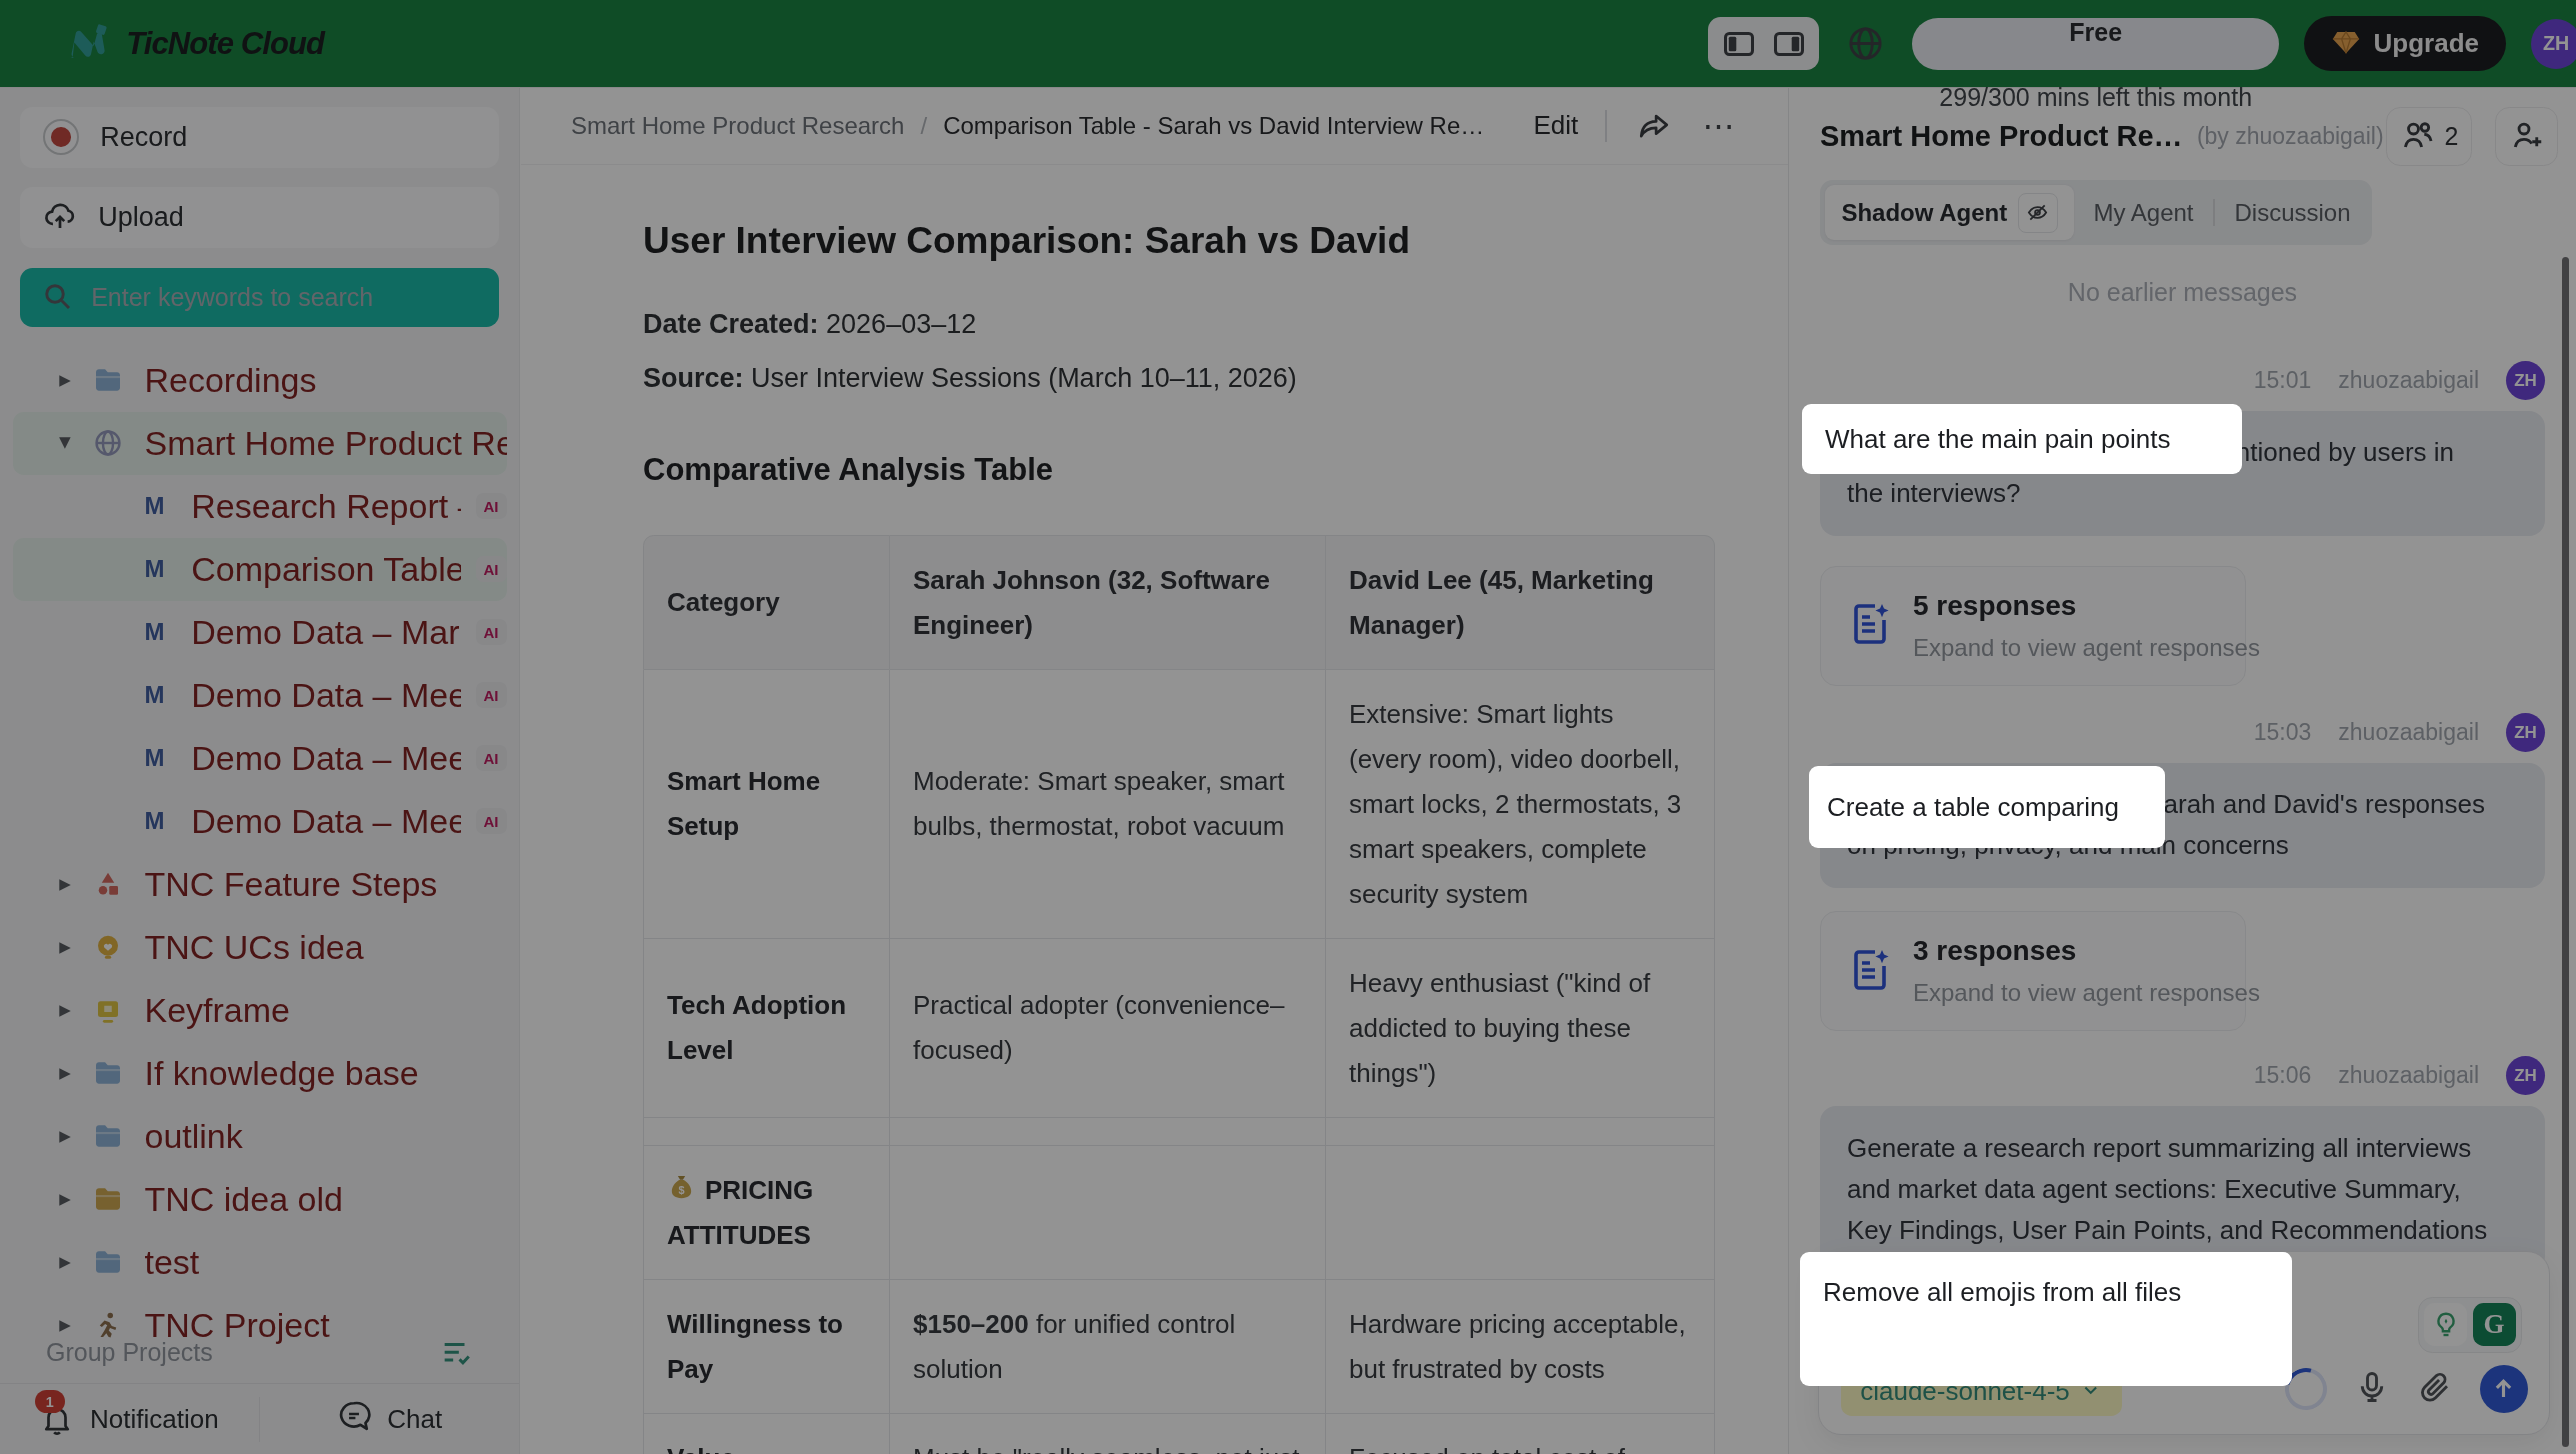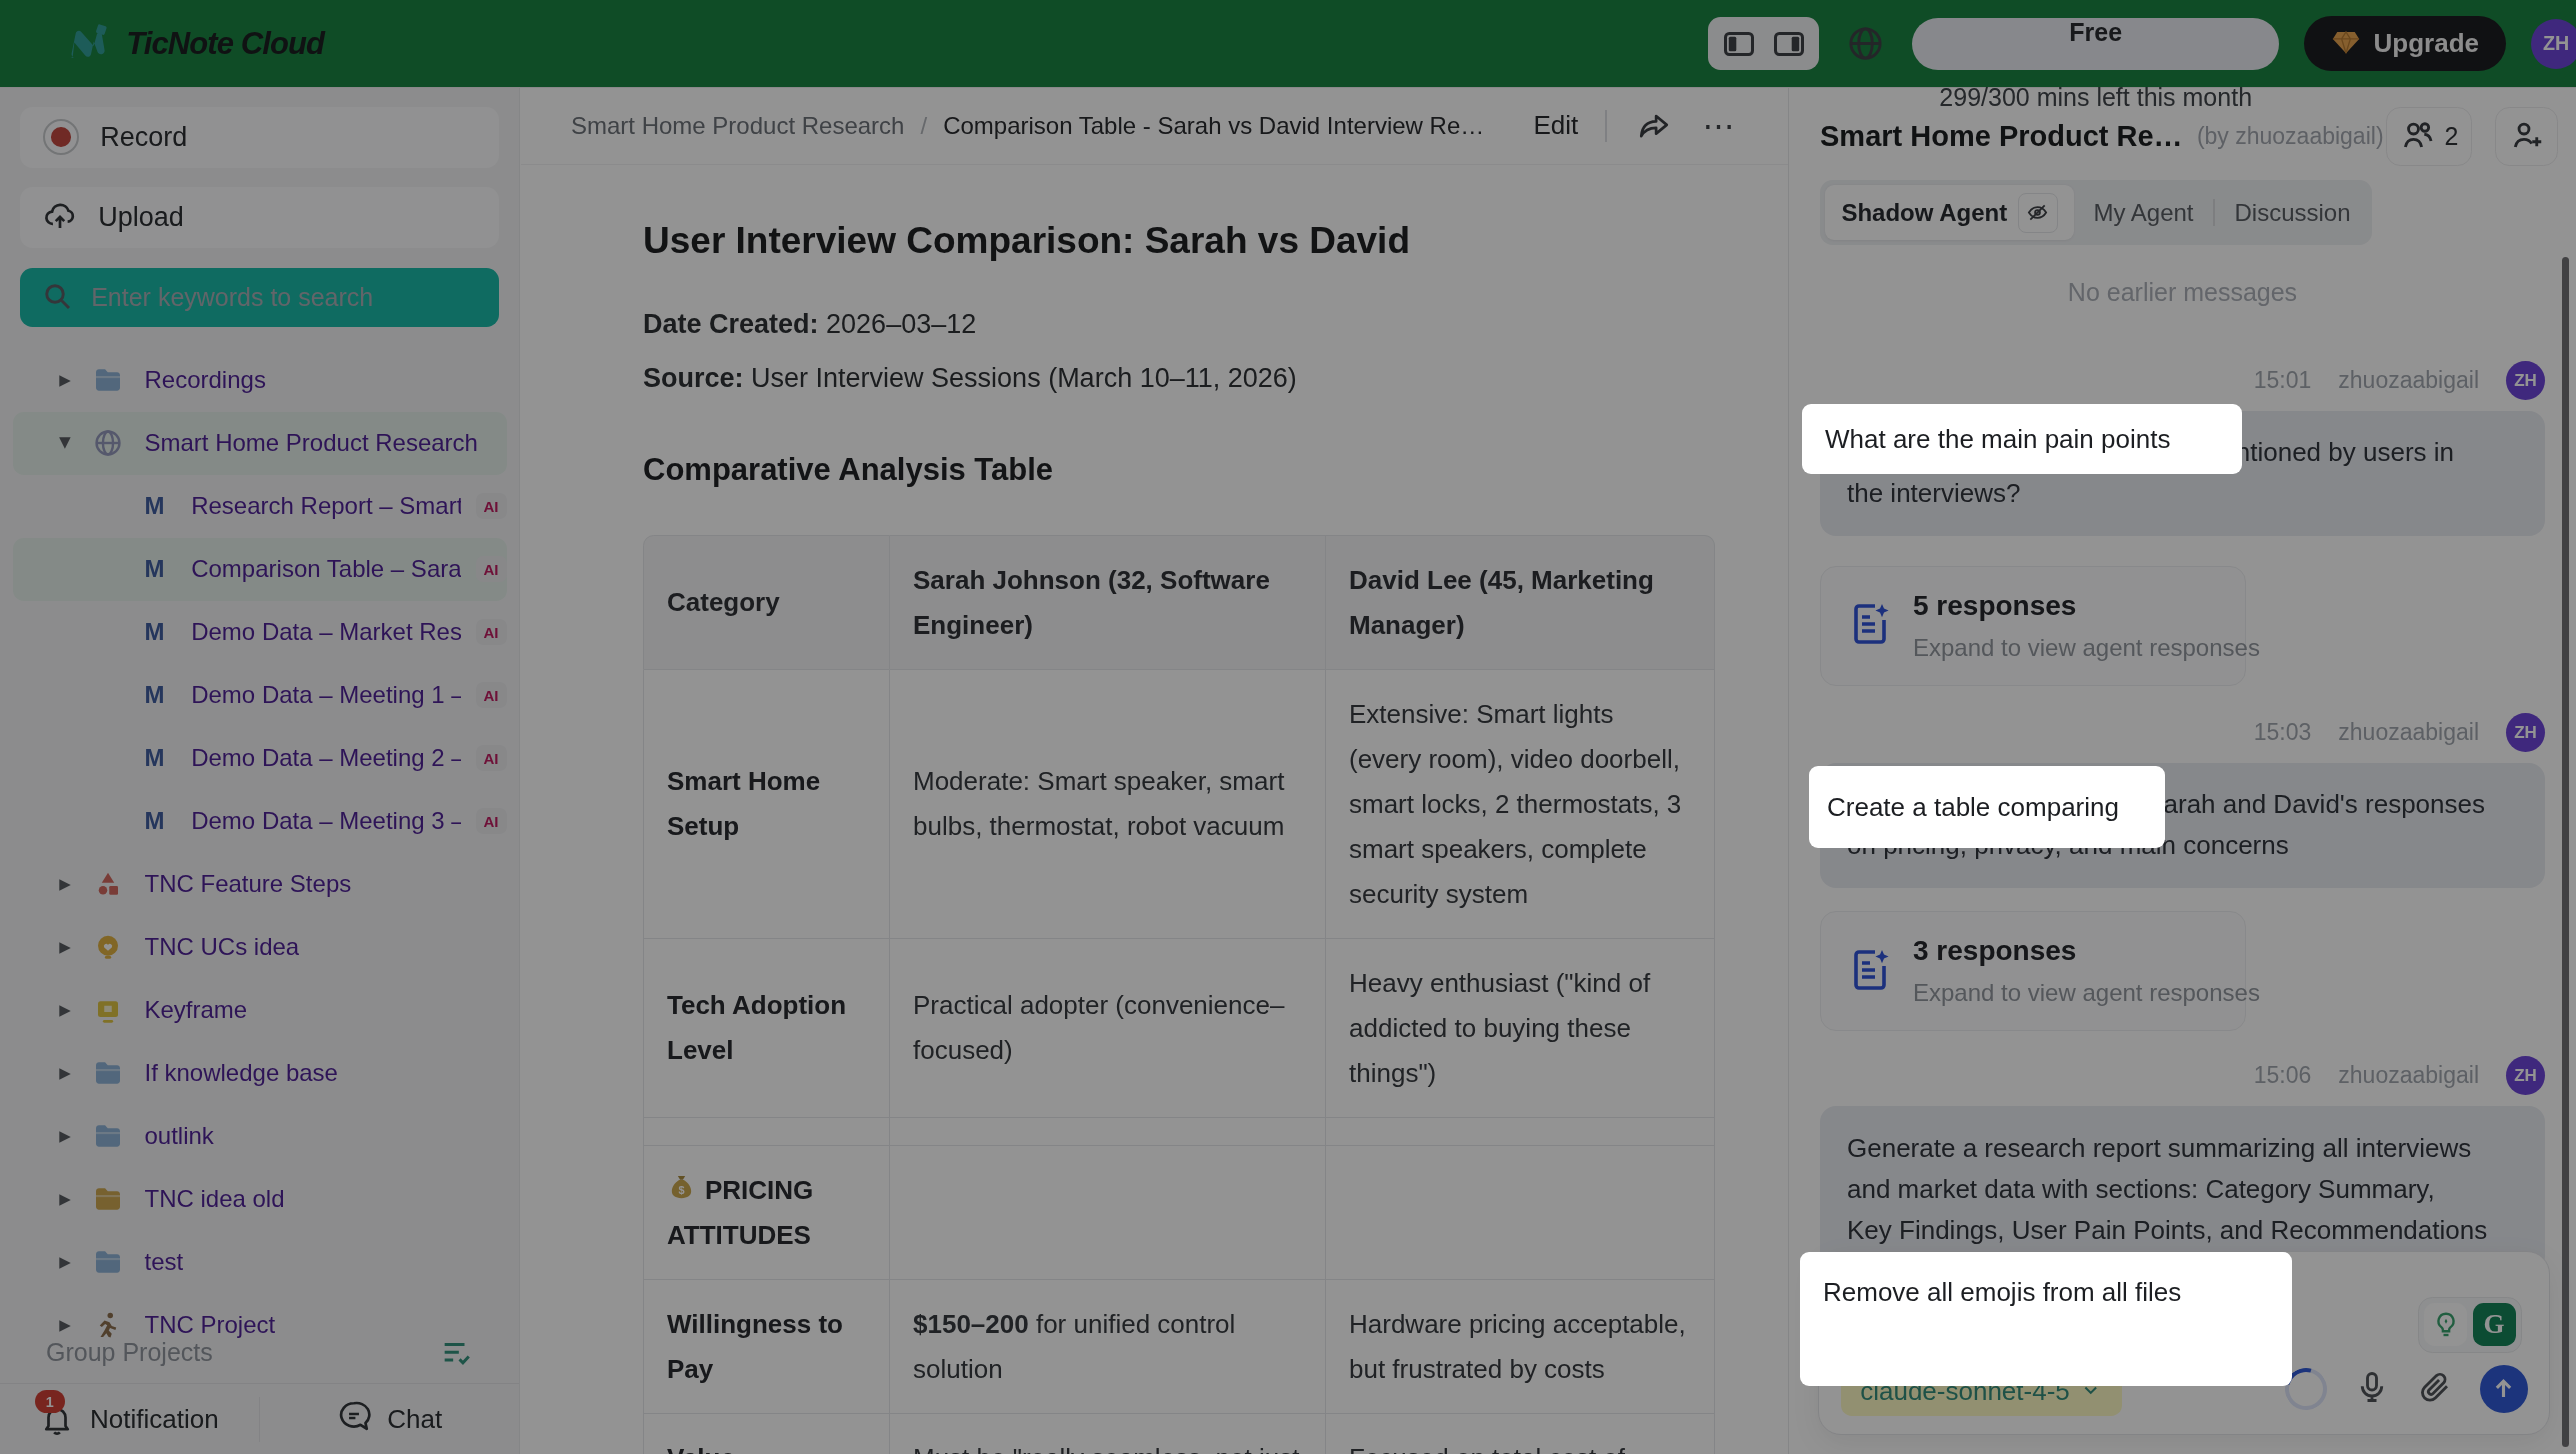--- a/index.html
+++ b/index.html
@@ -36,21 +36,21 @@
   .side-search input{border:none;outline:none;background:transparent;font-size:25px;color:#3a3d42;width:376px;font-family:"Liberation Sans",sans-serif;}
   .side-search input::placeholder{color:#a8adb4;}
   .tree{margin-top:21.5px;}
   .tree-row{height:63px;display:flex;align-items:center;margin:0 12.5px;border-radius:10.7px;cursor:pointer;}
   .tree-row.selected{background:#e4efe9;}
   .caret{width:23px;margin-left:41px;font-size:15px;color:#55585d;flex:0 0 auto;text-align:center;}
   .caret.down{transform:rotate(90deg);}
   .tree-icon{width:34px;height:34px;margin-left:14.3px;flex:0 0 auto;display:flex;align-items:center;justify-content:center;}
   .tree-row.child .tree-icon{margin-left:125px;}
   .m-icon{font-size:24px;font-weight:800;color:#3c5a9e;}
-  .tree-label{margin-left:19.7px;font-size:24px;color:#4c1d95;white-space:nowrap;overflow:hidden;}
+  .tree-label{margin-left:19.7px;font-size:34px;color:#7f1d1d;white-space:nowrap;overflow:hidden;}
   .ai-badge{margin-left:14.3px;background:#ebebee;color:#be185d;font-size:15px;font-weight:700;border-radius:7.2px;padding:4.5px 8px;flex:0 0 auto;}
   .group-row{position:absolute;left:0;right:0;bottom:72px;height:59px;display:flex;align-items:center;padding:0 46px;}
   .group-row .lbl{font-size:25px;color:#8e939b;}
   .group-row .gp-icon{margin-left:auto;width:34px;height:34px;}
   .side-footer{position:absolute;left:0;right:0;bottom:0;height:70px;border-top:1.8px solid #e2e3e6;display:flex;background:#f2f3f5;}
   .foot-item{flex:1;display:flex;align-items:center;justify-content:center;gap:16px;font-size:26px;color:#26292d;cursor:pointer;position:relative;}
   .foot-div{width:1.8px;background:#e2e3e6;margin:12.5px 0;}
   .bell-wrap{position:relative;width:34px;height:36px;}
   .bell-badge{position:absolute;top:-10.7px;left:-5.4px;min-width:23px;height:23px;background:#cf3b30;color:#fff;border-radius:894px;font-size:14.3px;font-weight:700;display:flex;align-items:center;justify-content:center;padding:0 3.6px;}
   
@@ -547,21 +547,21 @@
           <div class="s">Expand to view agent responses</div>
         </div>
       </div>
       <div class="meta-row m3">
         <span class="time">15:06</span>
         <span class="user">zhuozaabigail</span>
         <span class="avatar msg">ZH</span>
       </div>
       <div class="bubble">
         <div class="ln">Generate a research report summarizing all interviews</div>
-        <div class="ln">and market data with sections: Category Summary,</div>
+        <div class="ln">and market data agent sections: Executive Summary,</div>
         <div class="ln">Key Findings, User Pain Points, and Recommendations</div>
       </div>
     </div>
 
   <div class="composer">
     <div class="typed">Remove all emojis from all files</div>
     <div class="gram-widget">
       <span class="gw">
         <svg viewBox="0 0 24 24" width="30" height="30" fill="none" stroke="#35a06b" stroke-width="1.9">
             <path d="M12 3a6 6 0 0 1 3.5 10.9c-.6.5-1 1.2-1 2V17h-5v-1.1c0-.8-.4-1.5-1-2A6 6 0 0 1 12 3z"></path>

